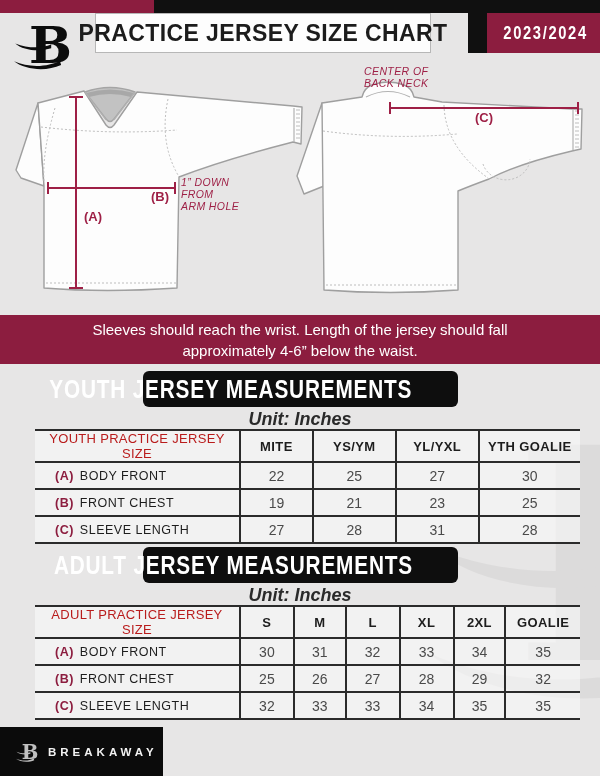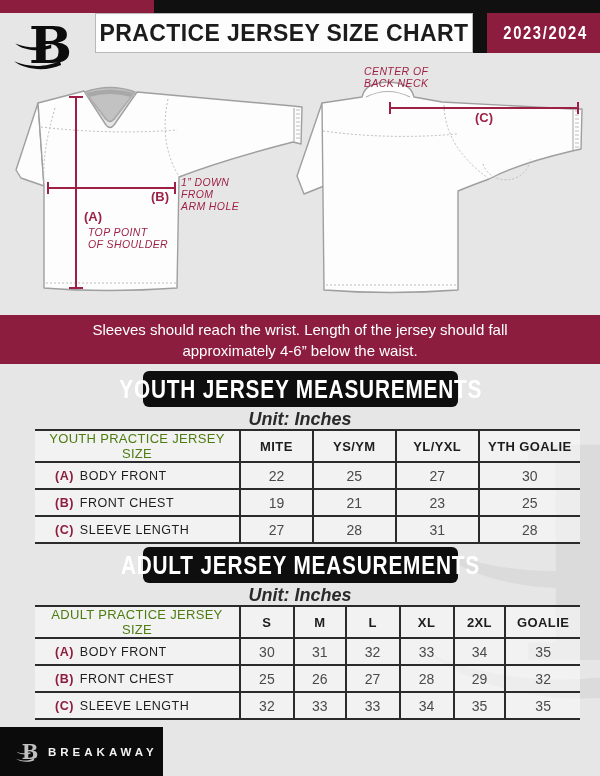--- a/index.html
+++ b/index.html
@@ -9,21 +9,21 @@
     -webkit-font-smoothing:antialiased;
   }
   
   .watermark{position:absolute;left:428px;top:372px;width:430px;height:360px;opacity:1;z-index:0;}
   
   .topstrip{position:absolute;left:0;top:0;width:600px;height:13px;z-index:3;display:flex;}
   .topstrip .m{width:154px;height:13px;background:#8c1d3f;}
   .topstrip .k{flex:1;height:13px;background:#101010;}
   .header-black{position:absolute;left:468px;top:13px;width:132px;height:40px;background:#101010;z-index:2;}
   .title-box{
-    position:absolute;left:95px;top:13px;width:378px;height:40px;background:#fdfdfd;
+    position:absolute;left:95px;top:13px;width:336px;height:40px;background:#fdfdfd;
     border:1px solid #b7b7b7;box-sizing:border-box;z-index:3;
     display:flex;align-items:center;justify-content:center;
   }
   .title-box h1{margin:0;font-size:23px;font-weight:bold;color:#1c1c1c;letter-spacing:.4px;white-space:nowrap;}
   .year-box{
     position:absolute;left:487px;top:13px;width:118px;height:40px;background:#8c1d3f;z-index:4;
     display:flex;align-items:center;justify-content:center;
   }
   .year-box span{color:#fff;font-size:18px;font-weight:bold;letter-spacing:2px;display:inline-block;transform:scaleX(.82);}
   .logo-header{position:absolute;left:14px;top:13px;width:62px;height:62px;z-index:4;}
@@ -34,41 +34,41 @@
   .anno.cap{font-style:italic;font-size:10.5px;line-height:12px;letter-spacing:.4px;white-space:pre-line;}
   
   .notice{
     position:absolute;left:0;top:315px;width:600px;height:49px;background:#8c1d3f;z-index:2;
     display:flex;align-items:center;justify-content:center;
   }
   .notice p{margin:4px;color:#fff;font-size:15px;line-height:21px;text-align:center;white-space:pre-line;}
   
   .banner{
     position:absolute;left:143px;width:315px;height:36px;background:#0e0e0e;border-radius:6px;z-index:2;
-    display:flex;align-items:center;justify-content:center;
+    display:flex;align-items:center;justify-content:flex-end;
   }
   .banner span{
     color:#fff;font-size:26px;font-weight:bold;letter-spacing:1px;white-space:nowrap;
     display:inline-block;transform:scaleX(.8);
   }
   .unit{position:absolute;left:0;width:600px;text-align:center;font-size:18px;font-weight:bold;font-style:italic;color:#2a2a2a;z-index:2;}
   
   table.size{
     position:absolute;left:35px;width:545px;border-collapse:collapse;table-layout:fixed;z-index:2;background:transparent;
   }
   table.size th,table.size td{
     border-top:2px solid #2b2b2b;border-bottom:2px solid #2b2b2b;
     border-left:2px solid #2b2b2b;border-right:2px solid #2b2b2b;
     height:25px;text-align:center;vertical-align:middle;padding:0;
     background:rgba(252,252,252,.55);
   }
   table.size th:first-child,table.size td:first-child{border-left:none;}
   table.size th:last-child,table.size td:last-child{border-right:none;}
   table.size th{font-size:13px;font-weight:bold;color:#1d1d1d;letter-spacing:.4px;}
-  table.size th.c0{font-weight:normal;color:#4d7c0f;font-size:13px;letter-spacing:.3px;}
+  table.size th.c0{font-weight:normal;color:#b91c1c;font-size:13px;letter-spacing:.3px;}
   table.size td{font-size:14px;color:#4a4a4a;}
   table.size td.c0{text-align:left;padding-left:20px;font-size:12.5px;color:#1d1d1d;letter-spacing:.5px;}
   table.size td.c0 b{color:#8c1d3f;font-weight:bold;margin-right:6px;}
   
   .footer{position:absolute;left:0;top:727px;width:600px;height:49px;display:flex;z-index:3;}
   .footer .brandbox{width:163px;background:#0b0b0b;display:flex;align-items:center;padding-left:16px;box-sizing:border-box;}
   .footer .brandbox .bw{color:#f2f2f2;font-size:11.5px;font-weight:bold;letter-spacing:4px;margin-left:8px;}
   .footer .notebox{flex:1;background:#8c1d3f;display:flex;align-items:center;}
   .footer .notebox p{margin:0;padding:4px 12px 4px 14px;color:#fff;font-size:12.4px;line-height:1.33;}
 </style>
@@ -163,22 +163,20 @@
       </g>
       <g>
         <path d="M390,56 L578,56"></path>
           <path d="M390,50 L390,62"></path>
           <path d="M578,50 L578,62"></path>
       </g>
     </g>
   </svg>
 
   <div class="anno key" style="left:84px;top:209px;">(A)</div>
-  <div class="anno cap" style="left:88px;top:226px;">TOP POINT
-OF SHOULDER</div>
   <div class="anno key" style="left:151px;top:189px;">(B)</div>
   <div class="anno cap" style="left:181px;top:176px;">1” DOWN
 FROM
 ARM HOLE</div>
   <div class="anno key" style="left:475px;top:110px;">(C)</div>
   <div class="anno cap" style="left:364px;top:65px;">CENTER OF
 BACK NECK</div>
 
   <div class="notice">
     <p>Sleeves should reach the wrist. Length of the jersey should fall

